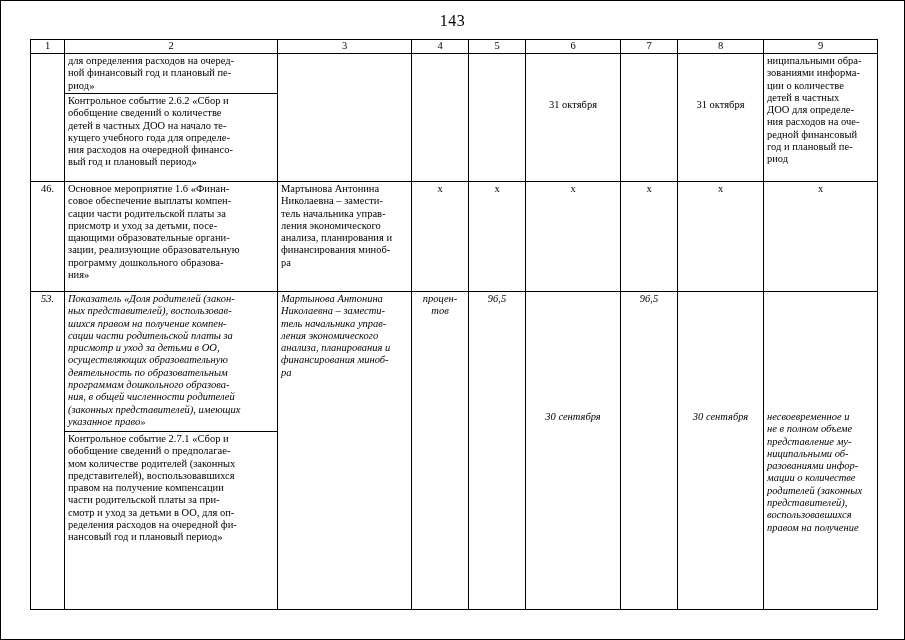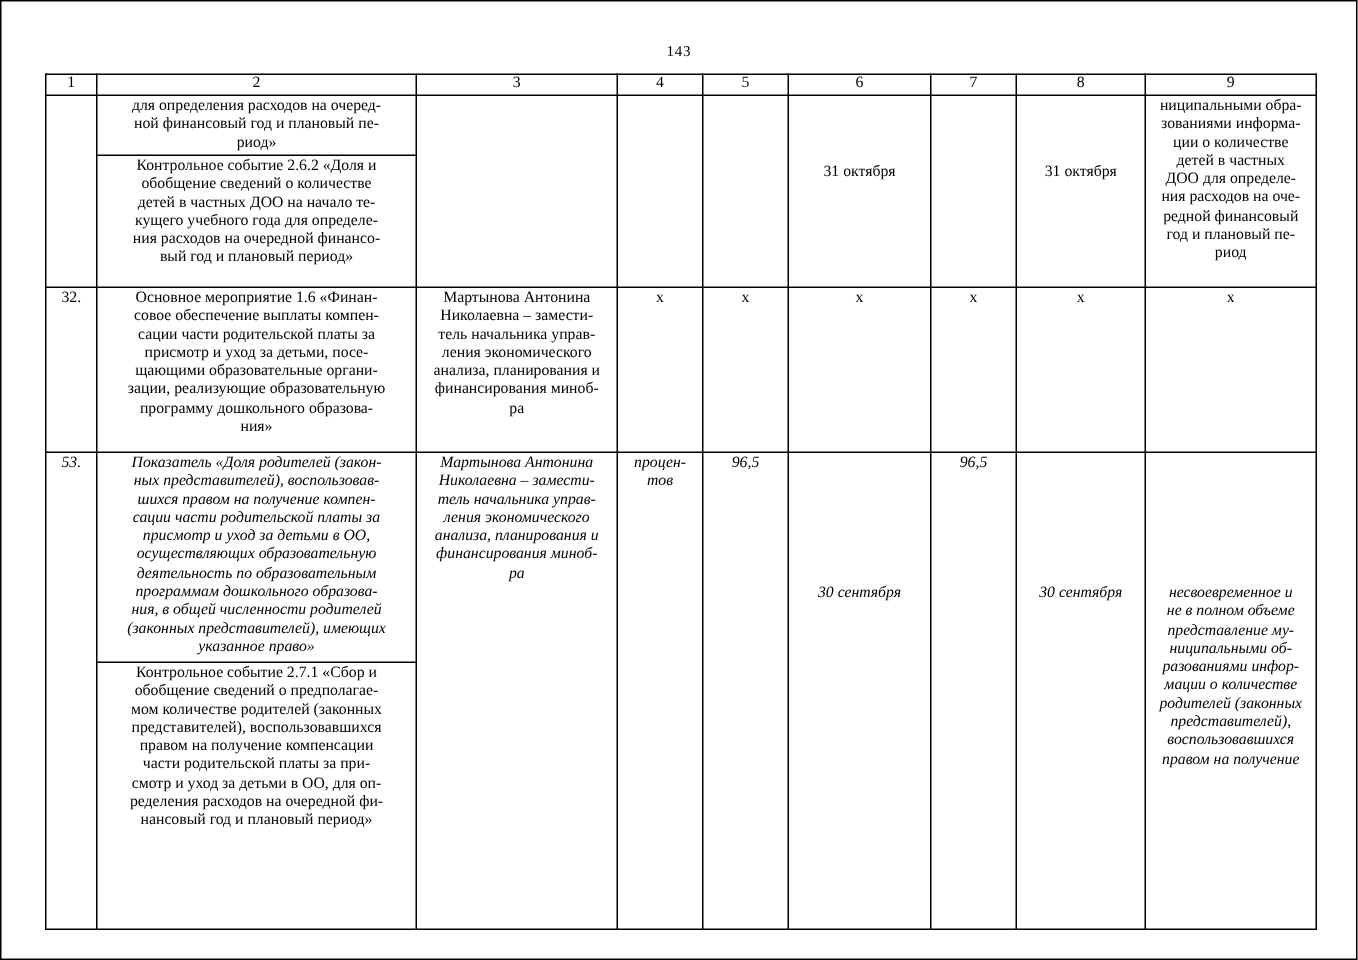--- a/index.html
+++ b/index.html
@@ -3,37 +3,37 @@
 <meta charset="utf-8">
 <style>
   html,body{margin:0;padding:0;background:#fff;}
   body{
     width:905px;height:640px;box-sizing:border-box;
     border:1px solid #000;
     font-family:"Liberation Serif","DejaVu Serif",serif;
     color:#000;position:relative;overflow:hidden;
   }
   .page-number{
-    text-align:center;font-size:10px;margin-top:28px;letter-spacing:.5px;
+    text-align:center;font-size:16px;margin-top:11px;letter-spacing:.5px;
   }
   table.report{
     border-collapse:collapse;table-layout:fixed;
     margin:9px 0 0 29px;width:847px;
   }
   td,th{
     border:1px solid #000;vertical-align:top;font-weight:normal;
     font-size:10.5px;line-height:12.3px;padding:1px 3px;
     box-sizing:border-box;overflow:hidden;word-wrap:break-word;
   }
   th{text-align:center;padding:0 2px;height:14px;font-size:10.5px;}
-  .pre{white-space:pre-line;text-align:center;}
+  .pre{white-space:pre-line;text-align:left;}
   .center{text-align:center;}
   .center.pre{}
   .pad-a{padding-top:45px;text-align:center;}
-  .pad-b{padding-top:88px;}
+  .pad-b{padding-top:119px;}
   tr.rowA1{height:40px;}
   tr.rowA2{height:88px;}
   tr.row52{height:110px;}
   tr.row53a{height:140px;font-style:italic;}
   tr.row53b{height:178px;}
 </style>
 </head>
 <body>
 
 <div class="page-number">143</div>
@@ -79,30 +79,30 @@
 зованиями информа-
 ции о количестве
 детей в частных
 ДОО для определе-
 ния расходов на оче-
 редной финансовый
 год и плановый пе-
 риод</td>
   </tr>
   <tr class="rowA2">
-    <td class="pre">Контрольное событие 2.6.2 «Доля и
+    <td class="pre">Контрольное событие 2.6.2 «Сбор и
 обобщение сведений о количестве
 детей в частных ДОО на начало те-
 кущего учебного года для определе-
 ния расходов на очередной финансо-
 вый год и плановый период»</td>
   </tr>
 
   <tr class="row52">
-    <td class="center">32.</td>
+    <td class="center">46.</td>
     <td class="pre">Основное мероприятие 1.6 «Финан-
 совое обеспечение выплаты компен-
 сации части родительской платы за
 присмотр и уход за детьми, посе-
 щающими образовательные органи-
 зации, реализующие образовательную
 программу дошкольного образова-
 ния»</td>
     <td class="pre">Мартынова Антонина
 Николаевна – замести-

